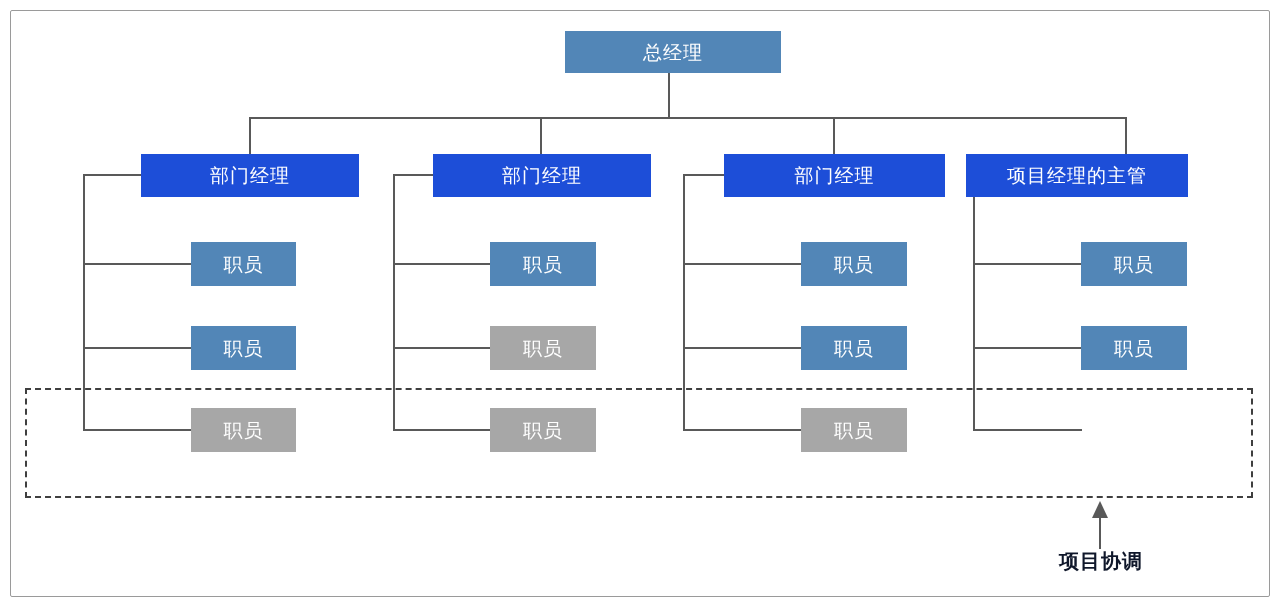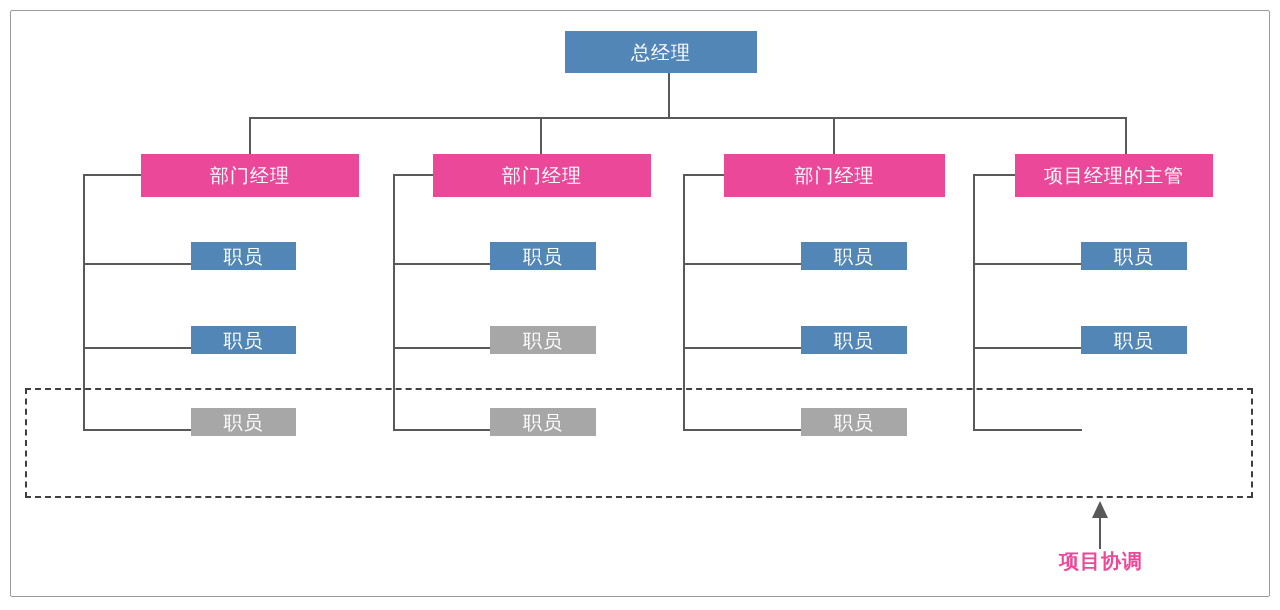--- a/index.html
+++ b/index.html
@@ -28,27 +28,27 @@
     align-items: center;
     justify-content: center;
     color: #ffffff;
     font-size: 19px;
     letter-spacing: 1px;
     line-height: 1;
     white-space: nowrap;
   }
   .node[data-variant="blue"] { background: #5286B7; }
   .node[data-variant="gray"] { background: #A7A7A7; }
-  .root    { left: 565px; top: 31px;  width: 192px; height: 42px; background: #5286B7; }
-  .header  { top: 154px; height: 43px; background: #ec4899; }
+  .root    { left: 565px; top: 31px;  width: 216px; height: 42px; background: #5286B7; }
+  .header  { top: 154px; height: 43px; background: #1d4ed8; }
   .h0 { left: 141px;  width: 218px; }
   .h1 { left: 433px;  width: 218px; }
   .h2 { left: 724px;  width: 221px; }
-  .h3 { left: 1015px; width: 198px; }
-  .child { height: 28px; }
+  .h3 { left: 966px; width: 222px; }
+  .child { height: 44px; }
   .r0 { top: 242px; }
   .r1 { top: 326px; }
   .r2 { top: 408px; }
   .c0 { left: 191px;  width: 105px; }
   .c1 { left: 490px;  width: 106px; }
   .c2 { left: 801px;  width: 106px; }
   .c3 { left: 1081px; width: 106px; }
   .c3.r2 { left: 1082px; width: 131px; }
   
   .line { position: absolute; background: #595959; }
@@ -93,21 +93,21 @@
     font-size: 19px;
     color: #1a1a1a;
     letter-spacing: 0.5px;
   }
   .coord-label {
     position: absolute;
     left: 1036px; top: 548px; width: 130px;
     text-align: center;
     font-size: 20px;
     font-weight: 600;
-    color: #ec4899;
+    color: #0f172a;
     letter-spacing: 1px;
   }
   
   .arrow-head {
     position: absolute;
     left: 1092px; top: 501px;
     width: 0; height: 0;
     border-left: 8px solid transparent;
     border-right: 8px solid transparent;
     border-bottom: 17px solid #595959;

